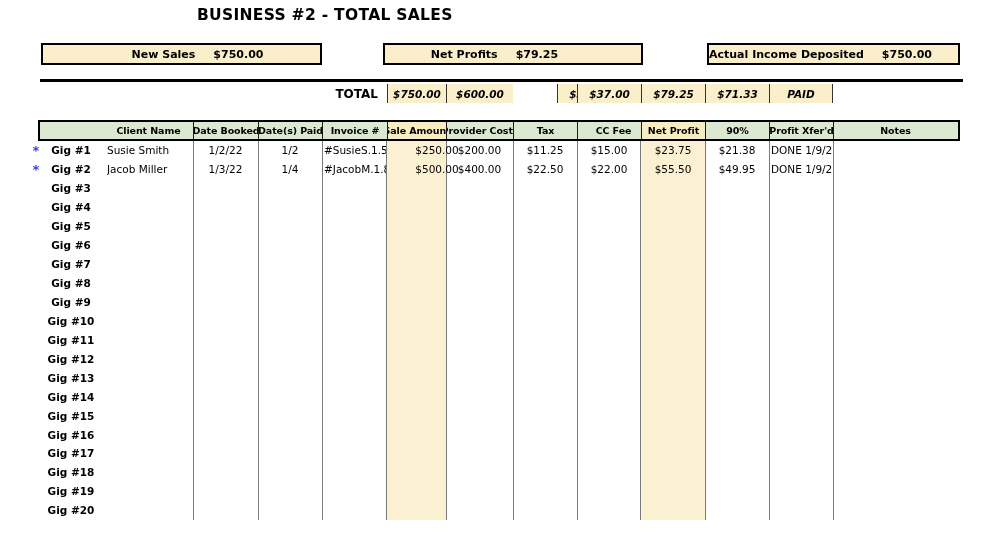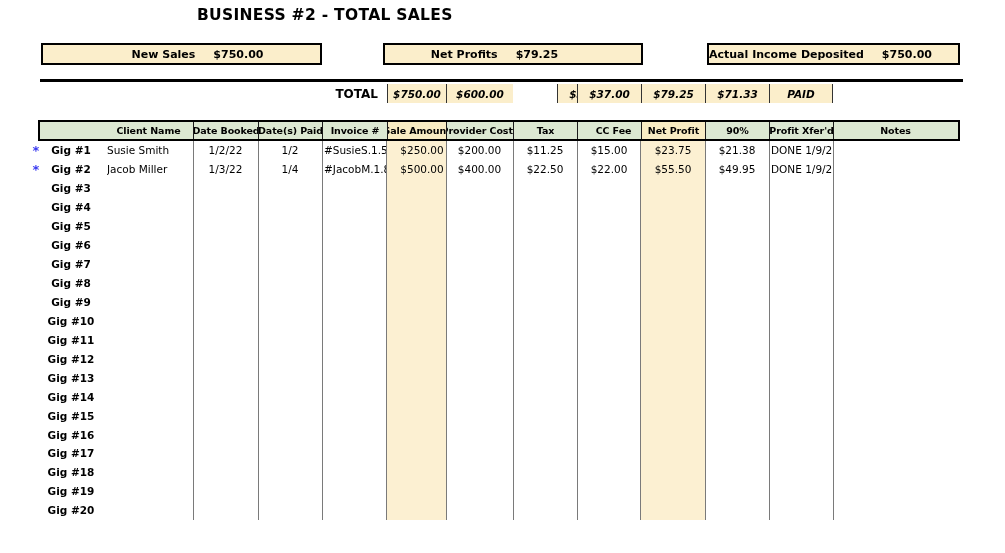--- a/index.html
+++ b/index.html
@@ -73,21 +73,21 @@
   .c{
     position:absolute;top:0;bottom:0;display:flex;align-items:center;
     justify-content:center;font-size:10.5px;white-space:nowrap;
   }
   .flag{left:28px;width:16px;color:#3a3af0;font-size:13px;font-weight:bold;}
   .gig{left:38px;width:66px;font-weight:bold;}
   .client{left:107px;width:85px;justify-content:flex-start;overflow:hidden;}
   .booked{left:193px;width:65px;}
   .paid{left:258px;width:64px;}
   .invoice{left:324px;width:62px;justify-content:flex-start;overflow:hidden;}
-  .sale{left:387px;width:70px;}
+  .sale{left:387px;width:70px;padding-left:15px;}
   .provider{left:446px;width:67px;}
   .tax{left:513px;width:64px;}
   .ccfee{left:577px;width:64px;}
   .netprofit{left:641px;width:64px;}
   .ninety{left:705px;width:64px;}
   .xferd{left:771px;width:61px;justify-content:flex-start;overflow:hidden;}
   .notes{left:836px;width:124px;justify-content:flex-start;overflow:hidden;}
 </style>
 </head>
 <body>

